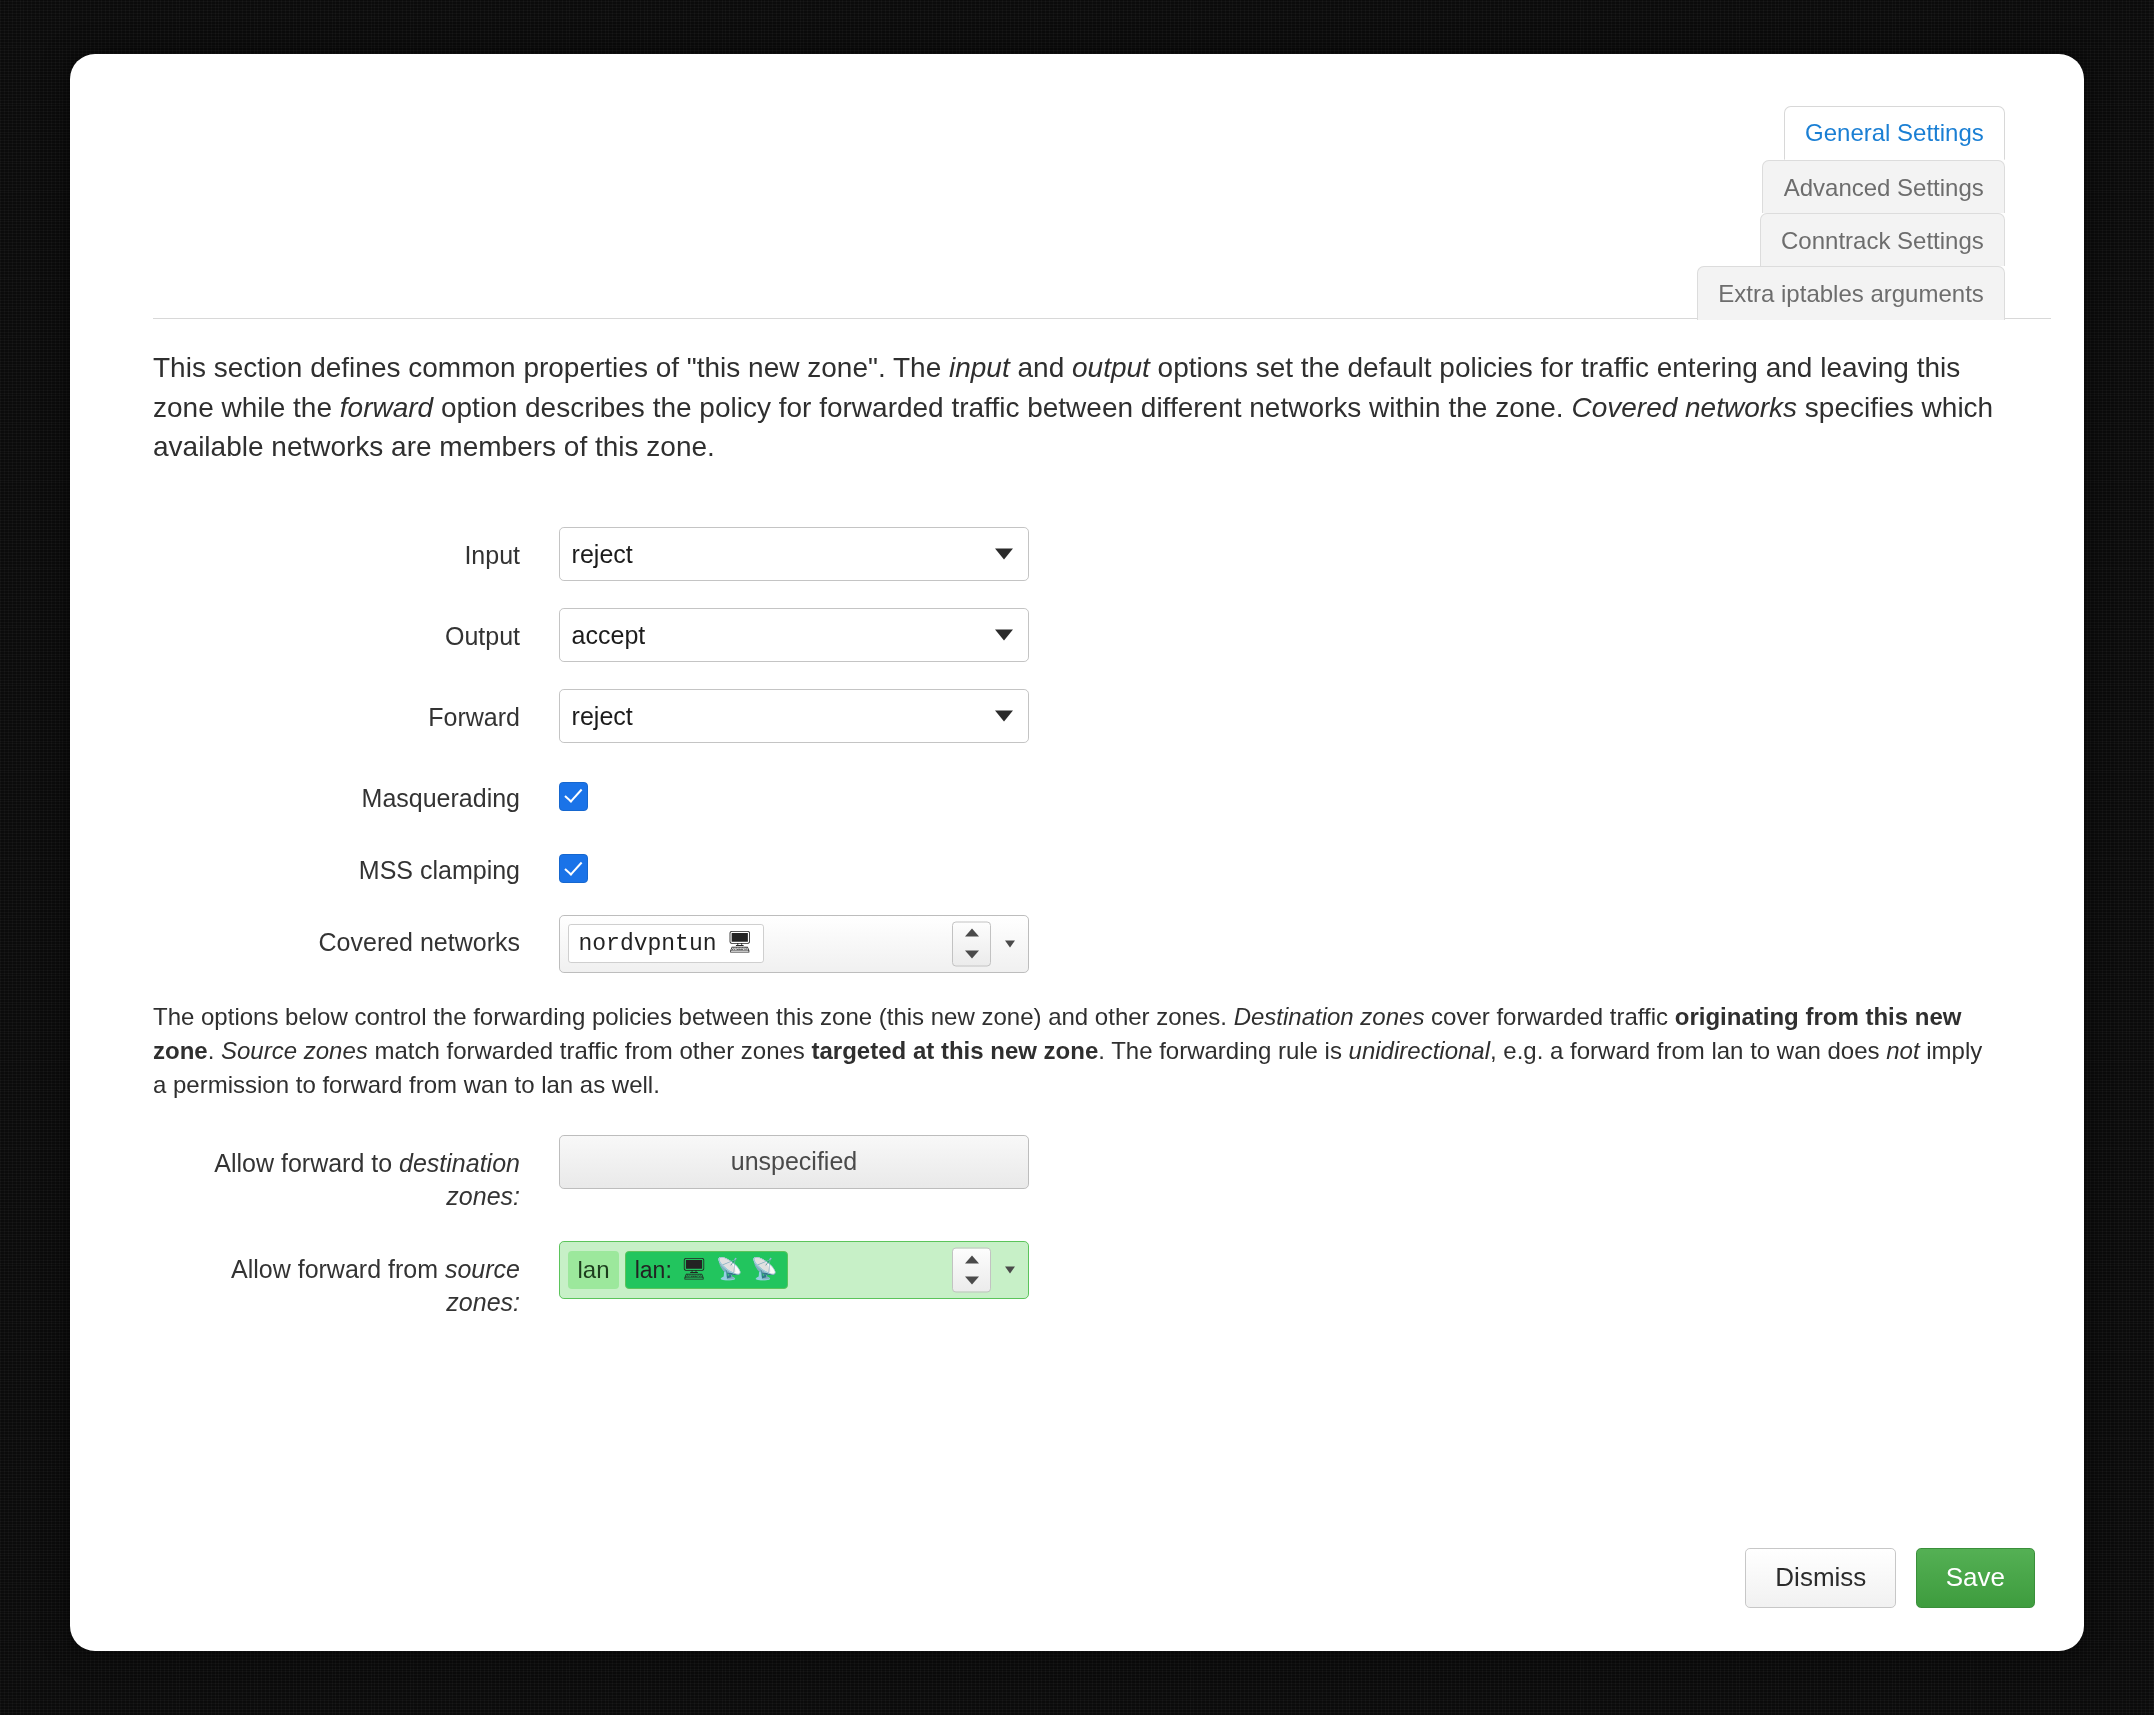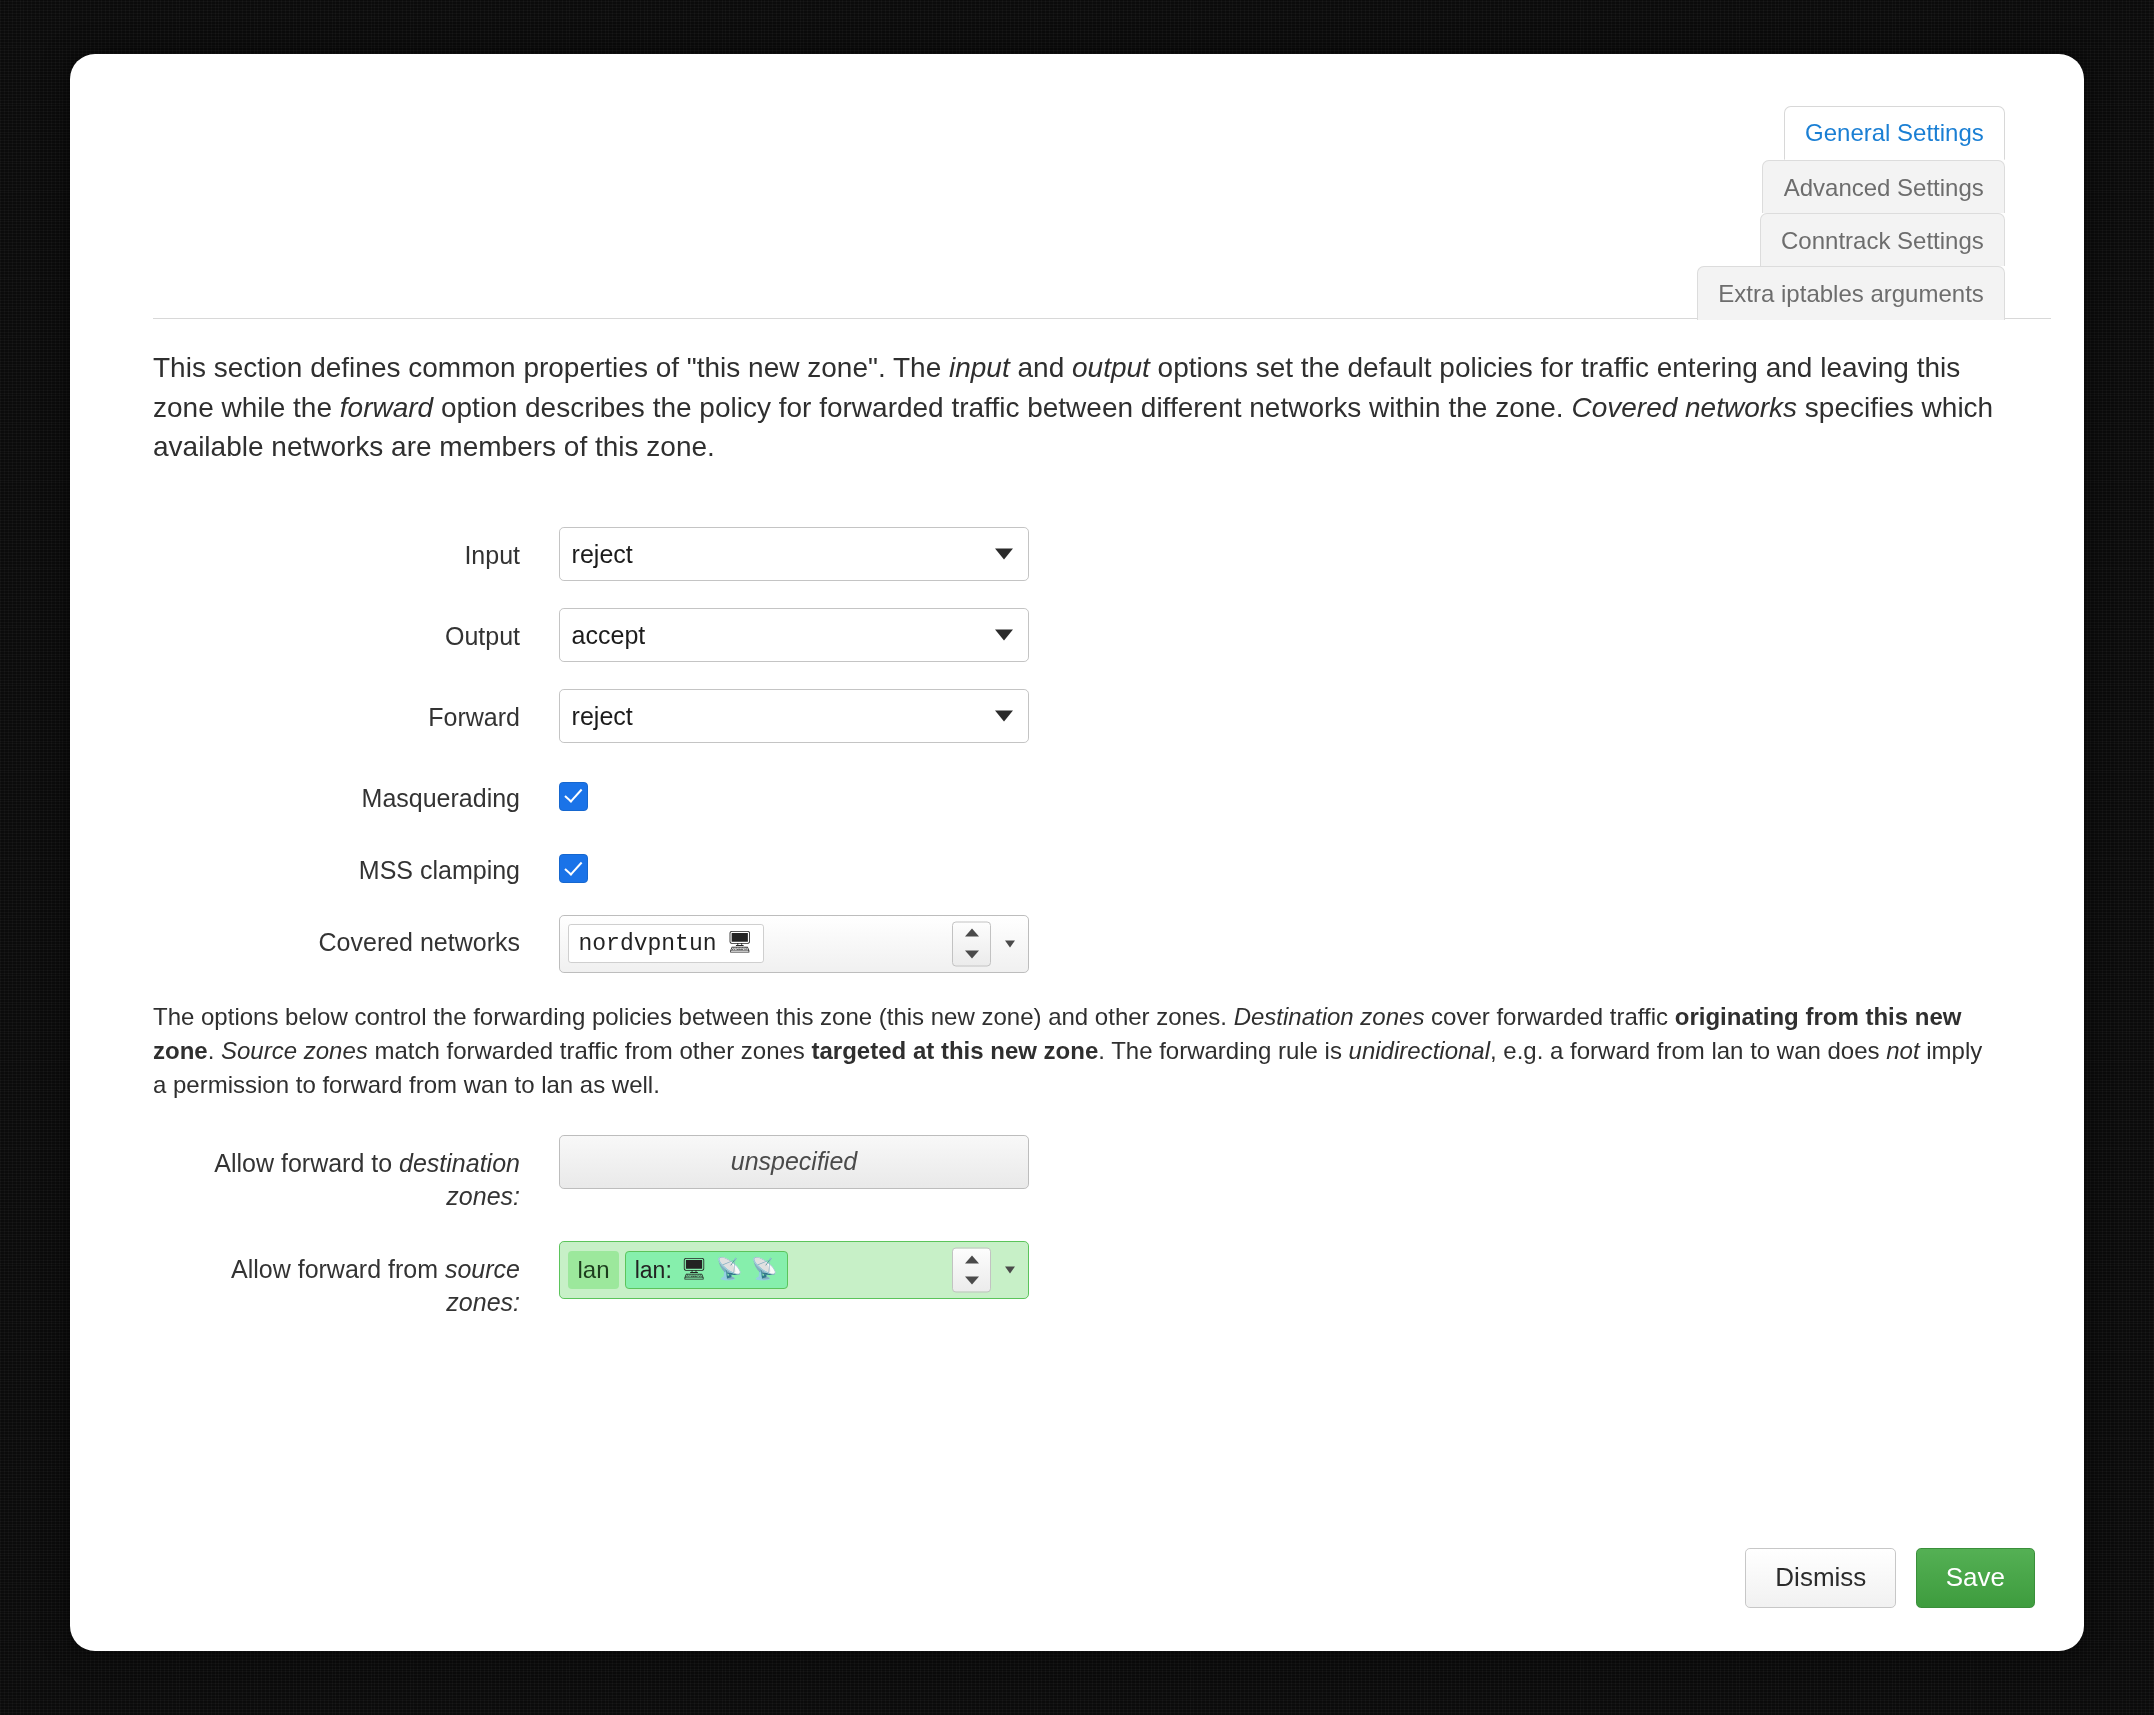--- a/index.html
+++ b/index.html
@@ -199,21 +199,21 @@
   }
   .combo .token-sel {
     background: #9ce89c;
     color: #1d3d1d;
     border-radius: 3.9px;
     padding: 4.9px 9.7px;
     font-size: 24px;
     margin-right: 5.8px;
   }
   .combo .token-box {
-    background: #86efac;
+    background: #22c55e;
     border: 1.9px solid #5bc45b;
     border-radius: 3.9px;
     padding: 4.9px 8.7px;
     font-size: 23px;
     color: #232323;
     display: flex;
     align-items: center;
     gap: 8.7px;
   }
   .combo-green {
@@ -267,21 +267,20 @@
     width: 470px;
     height: 54px;
     border: 1.9px solid #bdbdbd;
     border-radius: 4.9px;
     background: linear-gradient(#f8f8f8, #e9e9e9);
     box-sizing: border-box;
     display: flex;
     align-items: center;
     justify-content: center;
     font-size: 25px;
-    font-style: italic;
     color: #4a4a4a;
     position: relative;
     cursor: pointer;
     text-align: center;
   }
   .footer {
     position: absolute;
     right: 49px;
     bottom: 43px;
     display: flex;

